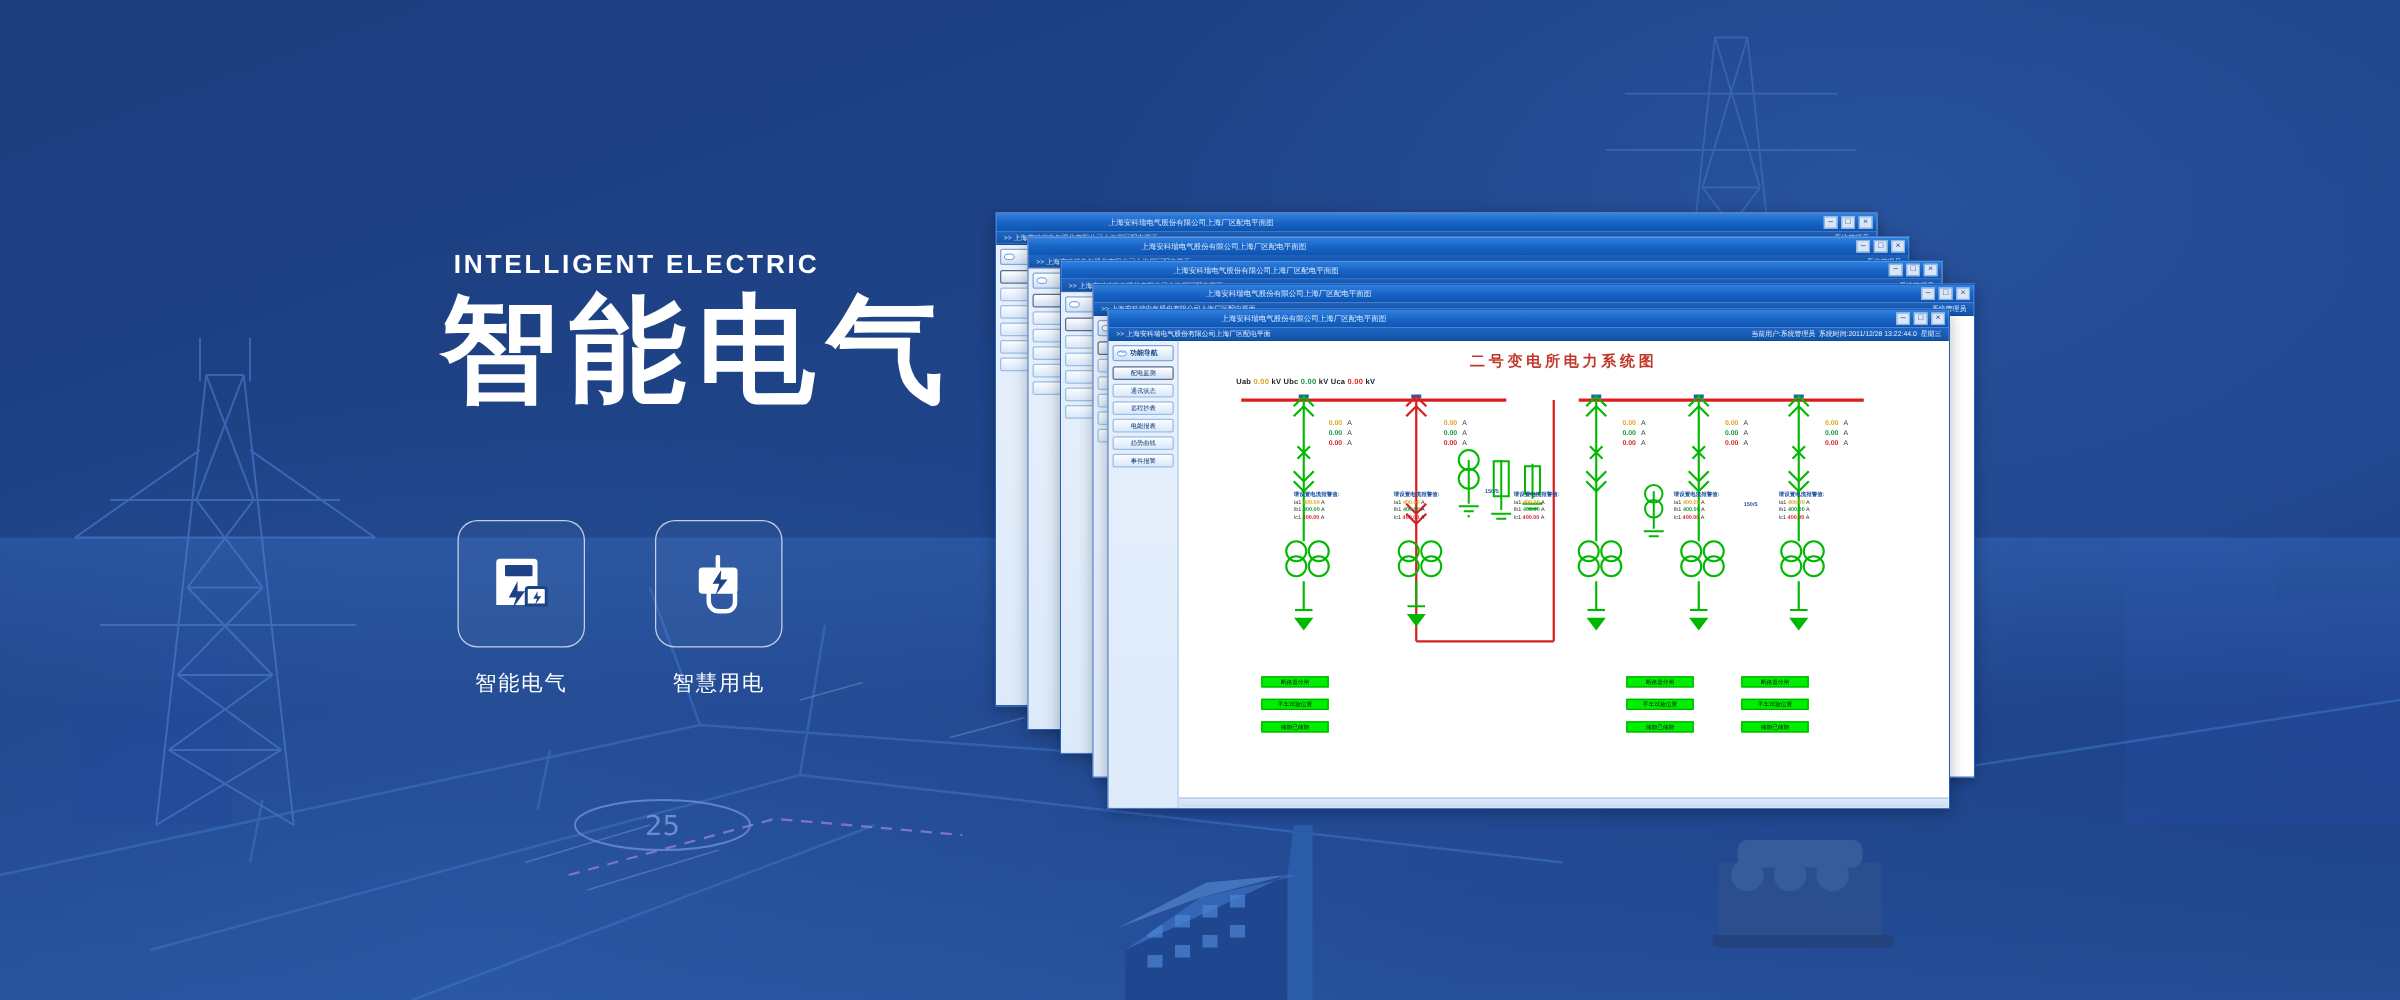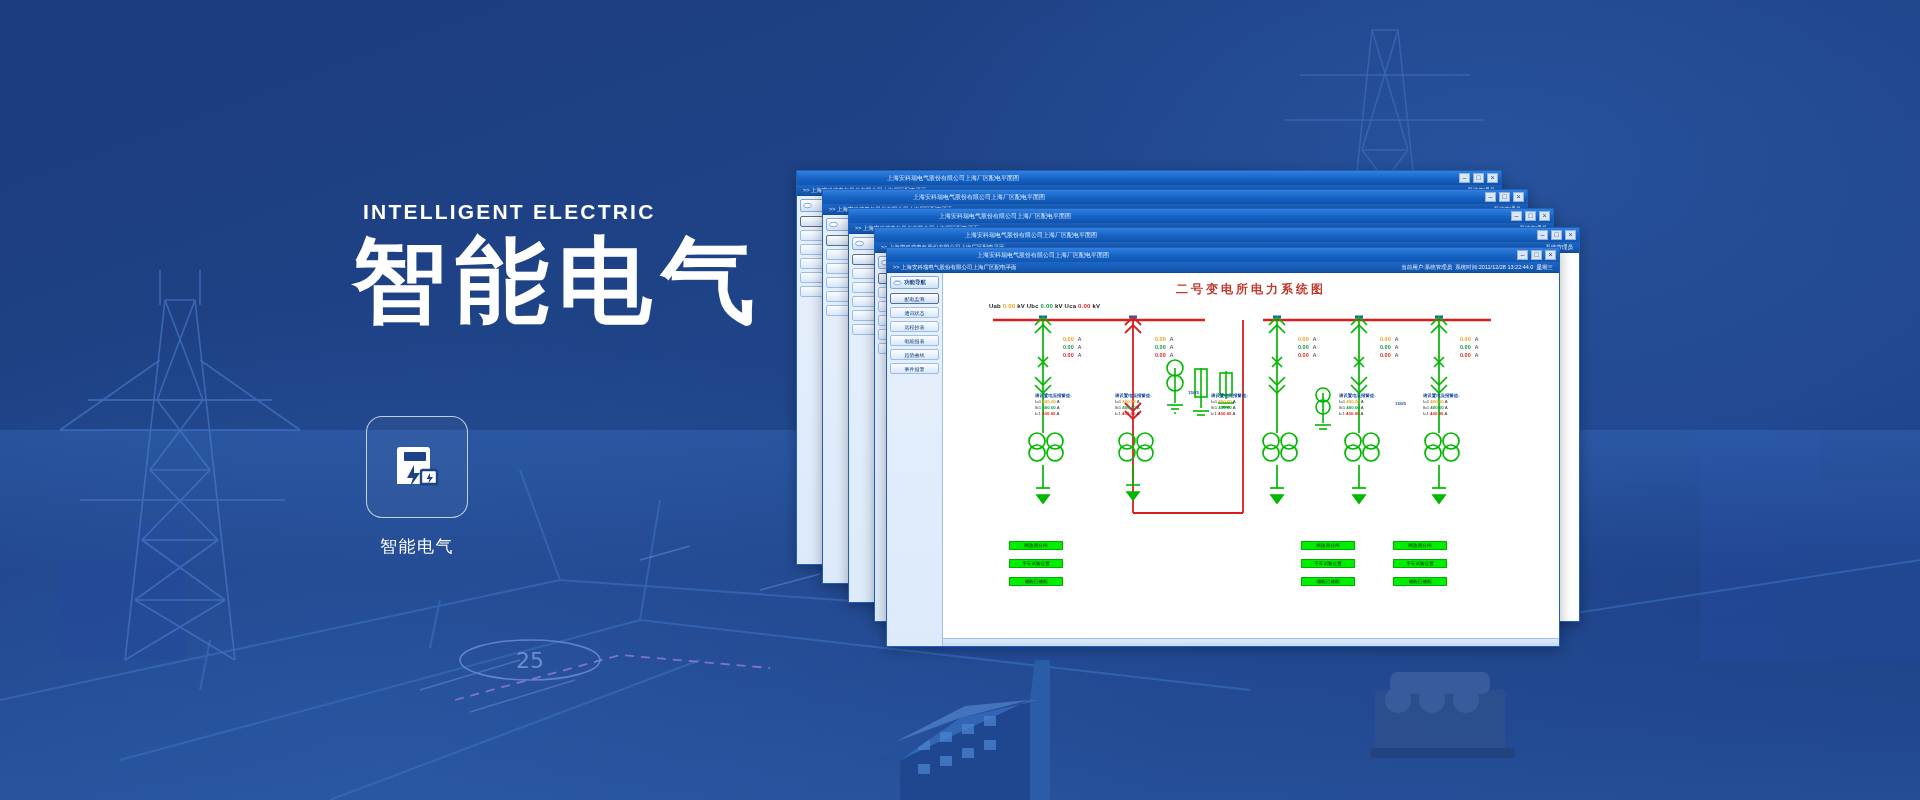--- a/index.html
+++ b/index.html
@@ -248,20 +248,31 @@
           <path d="M11 8 h27 a3 3 0 0 1 3 3 v34 h-33 v-34 a3 3 0 0 1 3 -3 z" fill="#ffffff"></path>
           <rect x="15" y="13" width="22" height="9" rx="1" fill="#1e4287"></rect>
           <path d="M25 26 l-7 13 h6 l-3 9 l10 -14 h-6 z" fill="#1e4287"></path>
           <path d="M34 31 h12 a2 2 0 0 1 2 2 v12 h-16 v-12 a2 2 0 0 1 2 -2 z" fill="#ffffff" stroke="#1e4287" stroke-width="2.4"></path>
           <path d="M41 34 l-3.4 6 h3 l-1.6 5 l5 -7 h-3 z" fill="#1e4287"></path>
         </svg>
       </div>
       <div class="feat-label">智能电气</div>
     </div>
 
+    <div class="feature">
+      <div class="feat-box">
+        <svg width="56" height="56" viewBox="0 0 56 56" aria-hidden="true">
+          <rect x="25.5" y="5" width="3.6" height="11" rx="1.4" fill="#ffffff"></rect>
+          <rect x="12" y="15" width="31" height="21" rx="3" fill="#ffffff"></rect>
+          <path d="M30 17 l-7 11 h5.5 l-3 9 l9.5 -12.5 h-5.5 z" fill="#1e4287"></path>
+          <path d="M20 36 v6 a8 8 0 0 0 8 8 h6 a7 7 0 0 0 7 -7 v-7" fill="none" stroke="#ffffff" stroke-width="3.6" stroke-linecap="round"></path>
+        </svg>
+      </div>
+      <div class="feat-label">智慧用电</div>
+    </div>
 
   </div>
 </div>
 
 <div id="stack">
 
   <div class="win ghost" style="left:796px; top:170px; width:706px; height:395px;">
     <div class="win-title">
       <div class="tt">上海安科瑞电气股份有限公司上海厂区配电平面图</div>
       <div class="win-ctrl">

